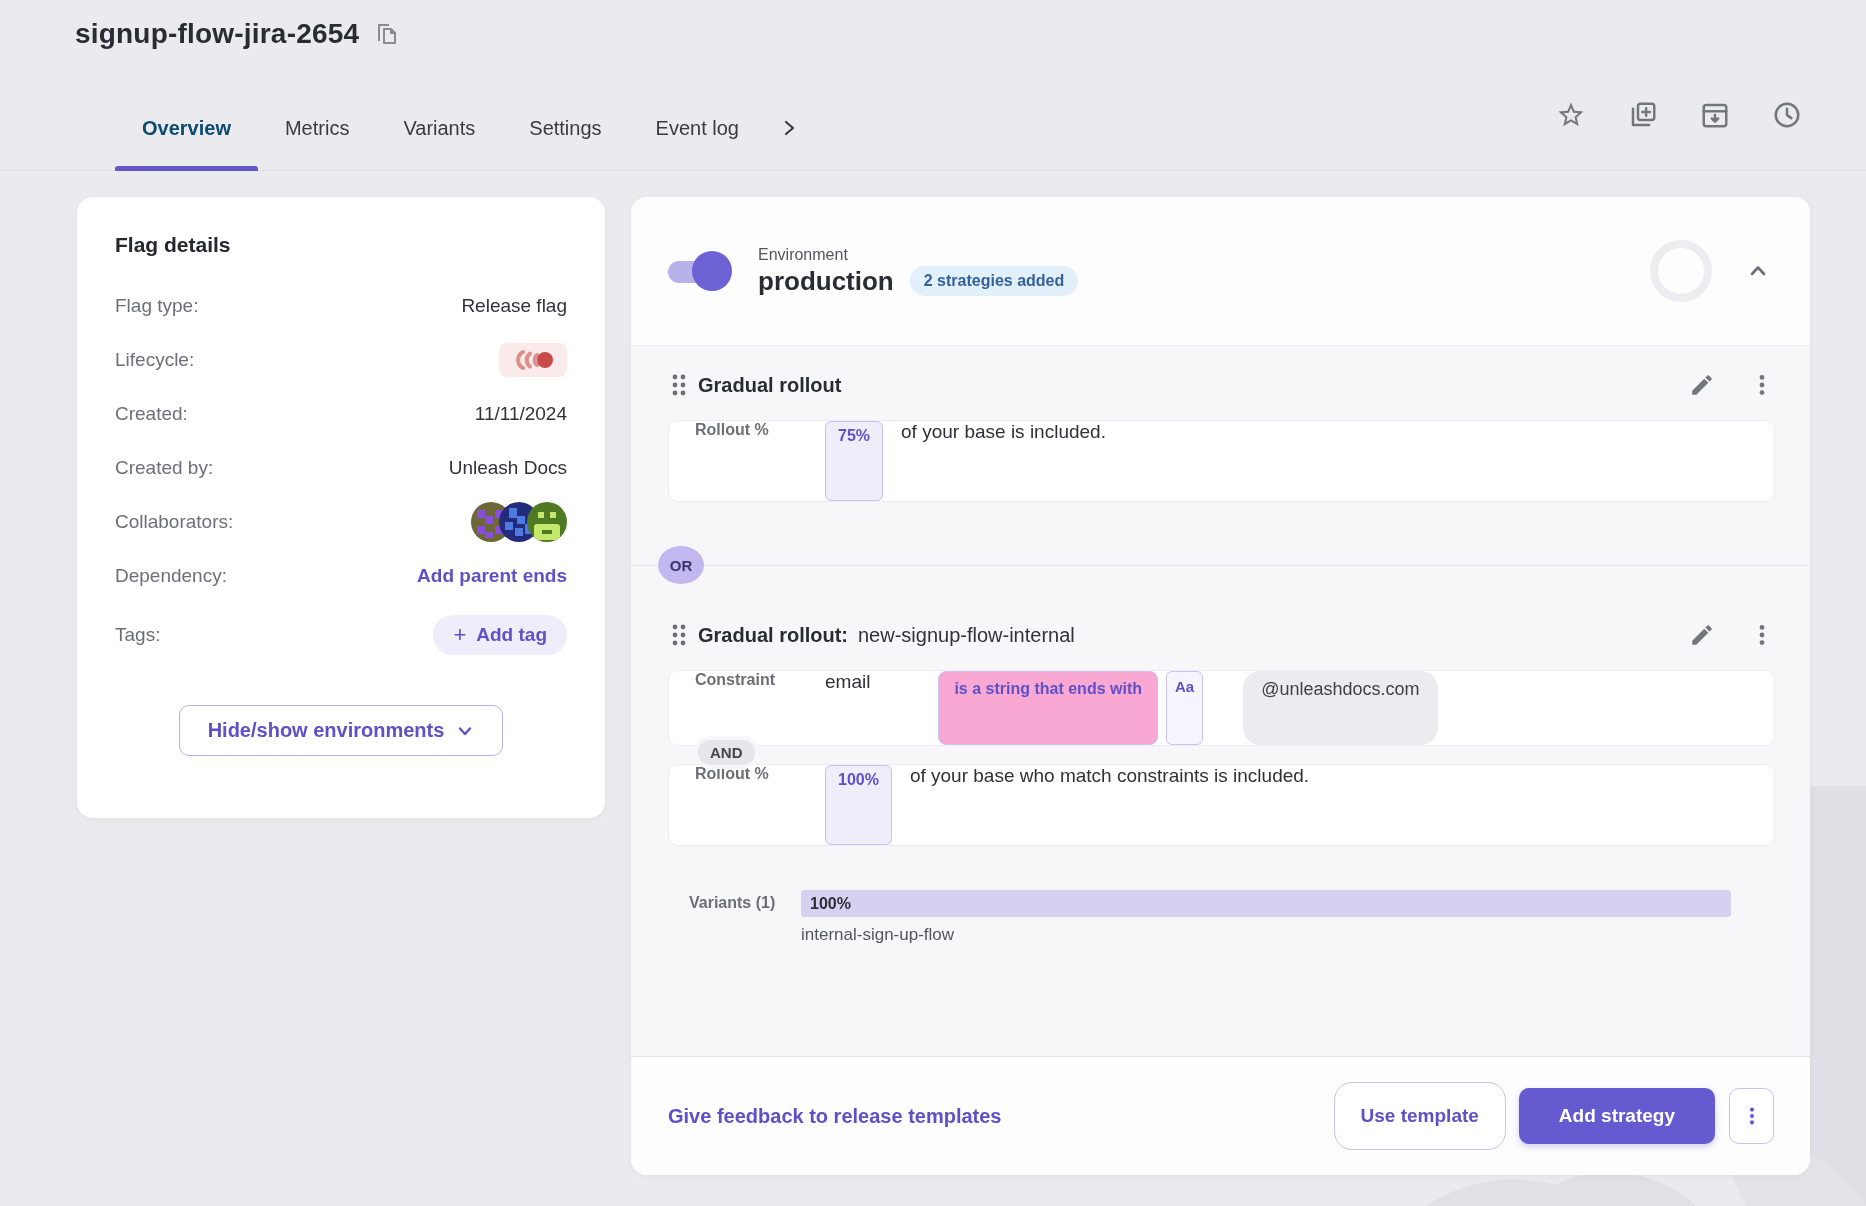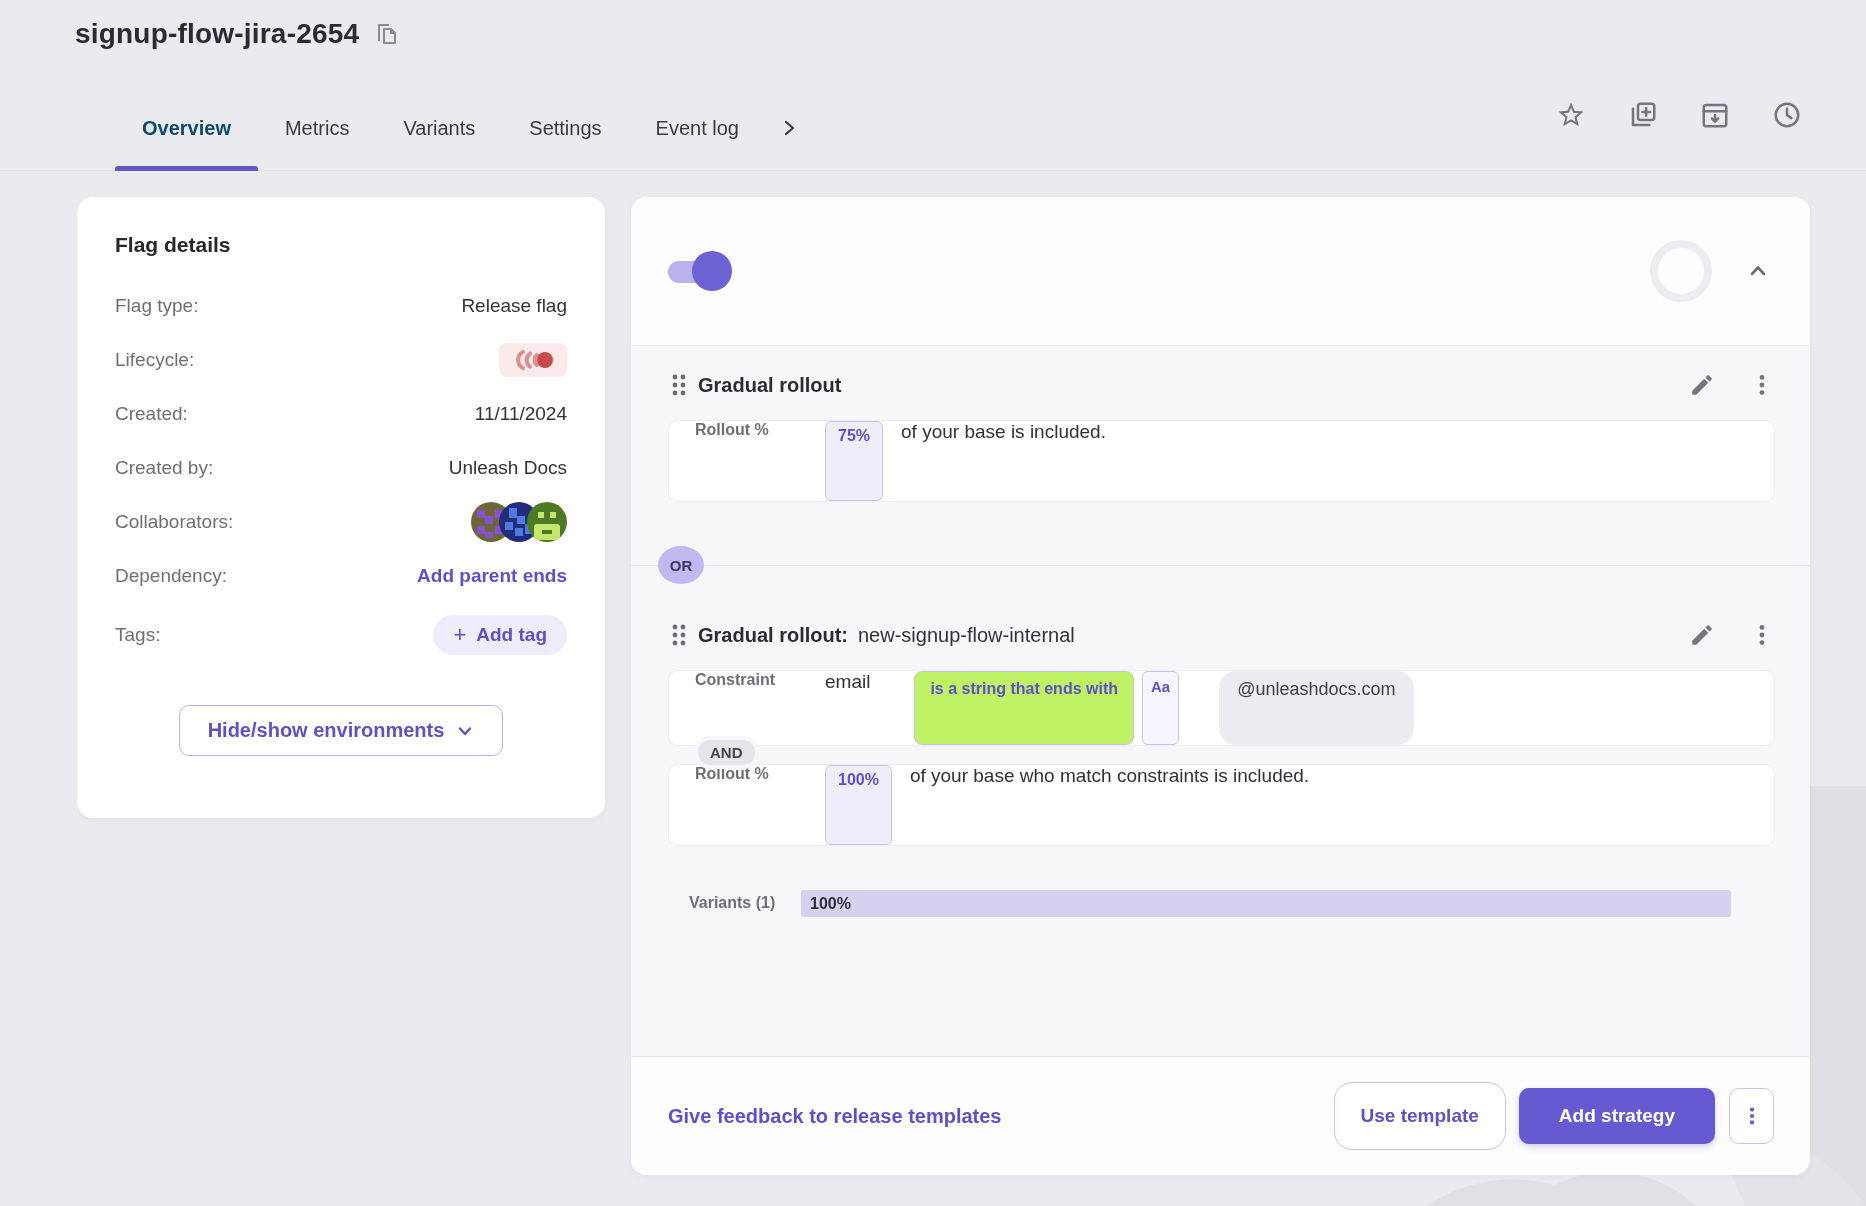--- a/index.html
+++ b/index.html
@@ -70,21 +70,21 @@
   .mini-label { font-size:16px; font-weight:700; color:#6E6E78; width:108px; flex:0 0 auto; }
   .pct-badge { background:#F0EDFB; border:1px solid #C9C2F0; border-radius:6px; color:#5F50C8; font-size:16px; font-weight:700; padding:5px 12px; margin:0 18px 0 22px; }
   .card-text { font-size:19px; color:#303038; }
 
   .or-divider { position:relative; height:38px; margin:44px 0 38px 0; }
   .or-divider .line { position:absolute; left:-37px; right:-35px; top:50%; height:1px; background:#E3E3E8; }
   .or-pill { position:absolute; left:-10px; top:0; width:46px; height:38px; background:#C2B8EF; border-radius:50%; display:flex; align-items:center; justify-content:center; font-size:15px; font-weight:600; color:#3F3566; z-index:1; }
 
   .constraint-card { min-height:76px; gap:0; }
   .constraint-field { font-size:19px; color:#303038; margin:0 44px 0 22px; }
-  .op-badge { background:#bef264; border:1px solid #C9C2F0; border-radius:8px; color:#5F50C8; font-size:16px; font-weight:700; padding:8px 15px; }
+  .op-badge { background:#f9a8d4; border:1px solid #C9C2F0; border-radius:8px; color:#5F50C8; font-size:16px; font-weight:700; padding:8px 15px;margin-left:24px; }
   .case-badge { background:#F6F4FD; border:1px solid #C9C2F0; border-radius:6px; color:#5F50C8; font-size:15px; font-weight:700; padding:6px 8px; margin-left:8px; }
   .value-pill { background:#ECECF0; border-radius:17px; color:#3F3F46; font-size:18px; padding:8px 18px; margin-left:40px; }
 
   .strategy-group { position:relative; }
   .and-pill { position:absolute; left:26px; top:66px; background:#E6E6EA; border:4px solid #F7F7FA; border-radius:16px; font-size:15px; font-weight:600; color:#45454D; padding:4px 12px; z-index:2; }
   .group-rollout { margin-top:18px; }
 
   .variants-row { display:flex; margin-top:44px; }
   .variants-label { font-size:16px; font-weight:700; color:#6E6E78; width:133px; flex:0 0 auto; padding-left:21px; padding-top:4px; }
   .variant-col { display:flex; flex-direction:column; gap:8px; }
@@ -260,20 +260,27 @@
   </button>
 </aside>
 
 <section class="card env-card">
 
   <div class="env-header">
     <div class="switch" role="switch" aria-checked="true">
       <span class="track"></span>
       <span class="knob"></span>
     </div>
+    <div class="env-title-block">
+      <span class="env-label">Environment</span>
+      <div class="env-name-row">
+        <span class="env-name">production</span>
+        <span class="env-badge">2 strategies added</span>
+      </div>
+    </div>
     <div class="spacer"></div>
     <div class="donut"></div>
     <button class="icon-btn">
       <svg width="24" height="24" viewBox="0 0 24 24" fill="none" stroke="#6E6E78" stroke-width="2.6" stroke-linecap="round" stroke-linejoin="round">
           <polyline points="6,15 12,8.5 18,15"></polyline>
         </svg>
     </button>
   </div>
 
   <div class="env-body">
@@ -358,20 +365,21 @@
       <div class="strategy-card group-rollout">
         <span class="mini-label">Rollout %</span>
         <span class="pct-badge">100%</span>
         <span class="card-text">of your base who match constraints is included.</span>
       </div>
 
       <div class="variants-row">
         <span class="variants-label">Variants (1)</span>
         <div class="variant-col">
           <div class="variant-bar">100%</div>
+          <span class="variant-name">internal-sign-up-flow</span>
         </div>
       </div>
     </div>
   </div>
 
   <div class="env-footer">
     <button class="feedback-link">Give feedback to release templates</button>
     <span class="spacer"></span>
     <button class="btn-outline">Use template</button>
     <button class="btn-primary">Add strategy</button>

